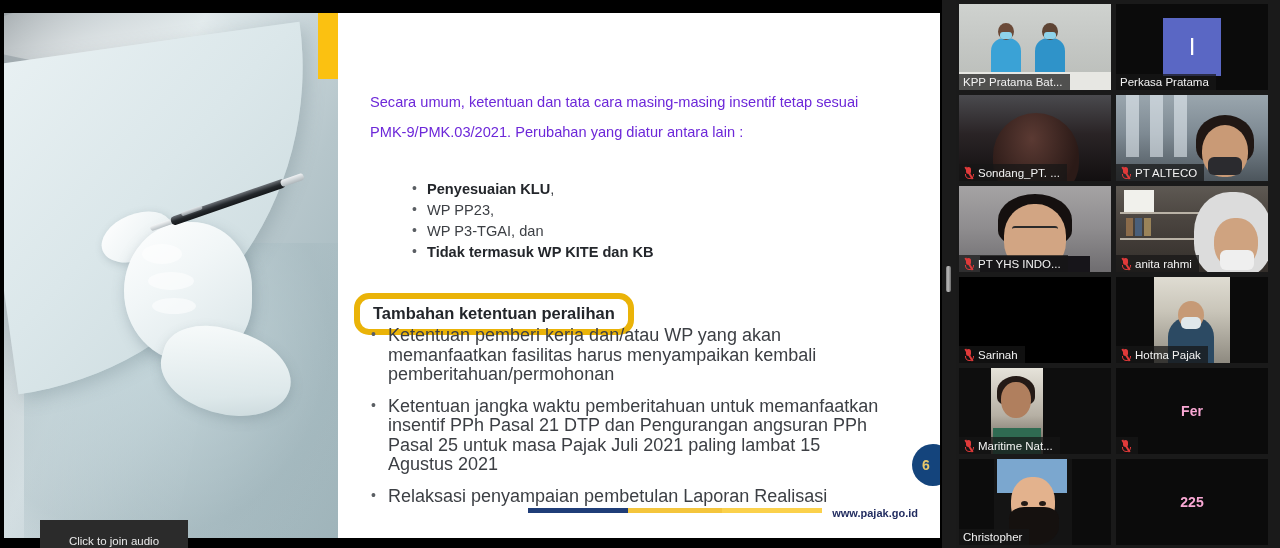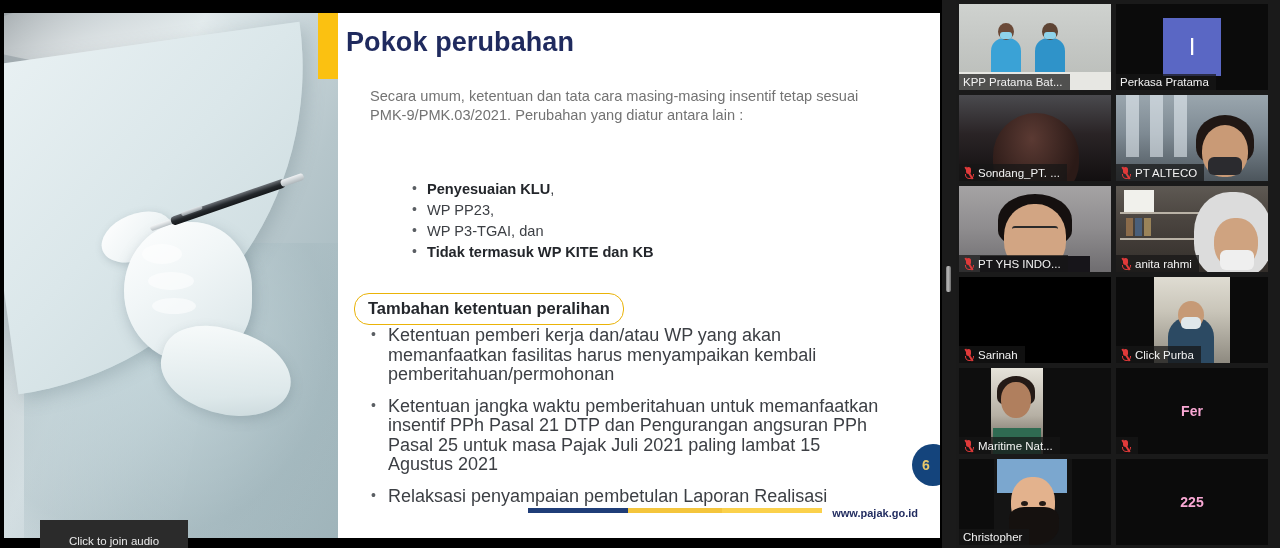--- a/index.html
+++ b/index.html
@@ -51,34 +51,34 @@
   #pen .clip{position:absolute;left:34px;top:0px;width:22px;height:4px;border-radius:2px;
       background:linear-gradient(180deg,#dfe3e6,#8f979c);}
 
   
   #title-accent{position:absolute;left:314px;top:0px;width:20px;height:66px;background:#fbc111;}
 
   
   #slide-body{position:absolute;left:334px;top:0;right:0;bottom:0;background:#fff;}
   #slide-title{position:absolute;left:8px;top:14px;font-size:27px;font-weight:bold;
       color:#1f2a5e;letter-spacing:.1px;}
-  #intro{position:absolute;left:32px;top:74px;width:520px;font-size:14.6px;line-height:19px;color:#737373;}
+  #intro{position:absolute;left:32px;top:74px;width:520px;font-size:14.6px;line-height:30px;color:#6d28d9;}
 
   .bl{list-style:none;}
   .bl li{position:relative;padding-left:17px;font-size:14.6px;line-height:21px;color:#3c3f44;}
   .bl li::before{content:"\2022";position:absolute;left:2px;top:-1px;color:#5a5e63;font-size:14px;}
   .bl li b{color:#23262b;font-weight:bold;}
 
   #lvl1{position:absolute;left:32px;top:124px;width:560px;}
   #lvl2{position:absolute;left:72px;top:166px;width:480px;}
   #lvl2 li{padding-left:17px;}
 
   
   #callout{position:absolute;left:16px;top:280px;padding:5px 13px 6px 13px;
-      border:1px solid #eab308;border-radius:15px;font-size:16.5px;font-weight:bold;color:#23262b;}
+      border:6px solid #eab308;border-radius:15px;font-size:16.5px;font-weight:bold;color:#23262b;}
 
   #lvl3{position:absolute;left:30px;top:313px;width:520px;}
   #lvl3 li{padding-left:20px;margin-bottom:12px;line-height:19.5px;font-size:18px;}
   #lvl3 li::before{left:3px;}
 
   
   #foot-bar{position:absolute;left:190px;bottom:25px;width:294px;height:5px;display:flex;}
   #foot-bar .seg1{width:34%;background:#1f3d78;}
   #foot-bar .seg2{width:32%;background:#f4c53c;}
   #foot-bar .seg3{width:34%;background:#fbd14b;}
@@ -207,21 +207,20 @@
           <div class="tip"></div>
             <div class="body"></div>
             <div class="clip"></div>
             <div class="cap"></div>
         </div>
       </div>
 
       <div id="title-accent"></div>
 
       <div id="slide-body">
-        <div id="slide-title">Pokok perubahan</div>
 
         <div id="intro">Secara umum, ketentuan dan tata cara masing-masing insentif tetap sesuai PMK-9/PMK.03/2021. Perubahan yang diatur antara lain :</div>
 
 
         <ul class="bl" id="lvl2">
           <li><b>Penyesuaian KLU</b><span>,</span></li>
           <li><span>WP PP23,</span></li>
           <li><span>WP P3-TGAI, dan</span></li>
           <li><b>Tidak termasuk WP KITE dan KB</b></li>
         </ul>
@@ -345,21 +344,21 @@
         <div class="vid v-room">
           <div class="inner"></div>
           <div class="pers"></div>
           <div class="phead"></div>
           <div class="pmask"></div>
         </div>
         <div class="label">
           <span class="mic">
             <span class="slash"></span>
           </span>
-          <span class="nm">Click Purba</span>
+          <span class="nm">Hotma Pajak</span>
         </div>
       </div>
       <div class="tile">
         <div class="vid v-portrait">
           <div class="win"></div>
           <div class="hr"></div>
           <div class="hd"></div>
           <div class="tp"></div>
         </div>
         <div class="label">

